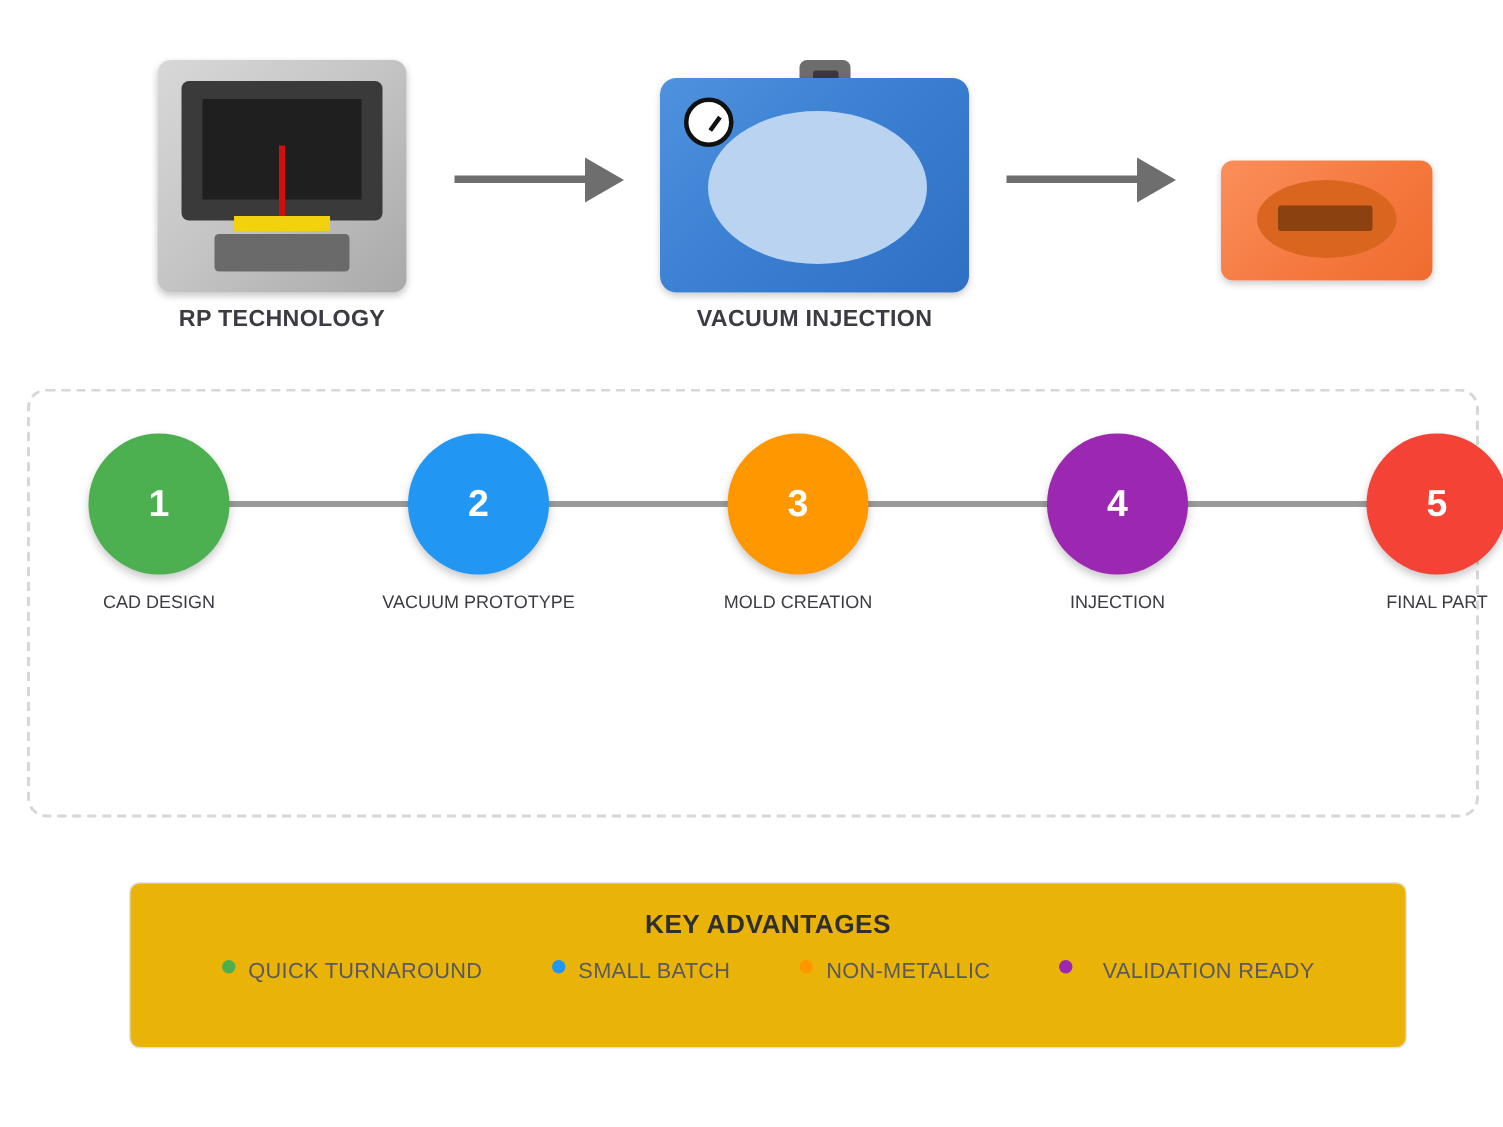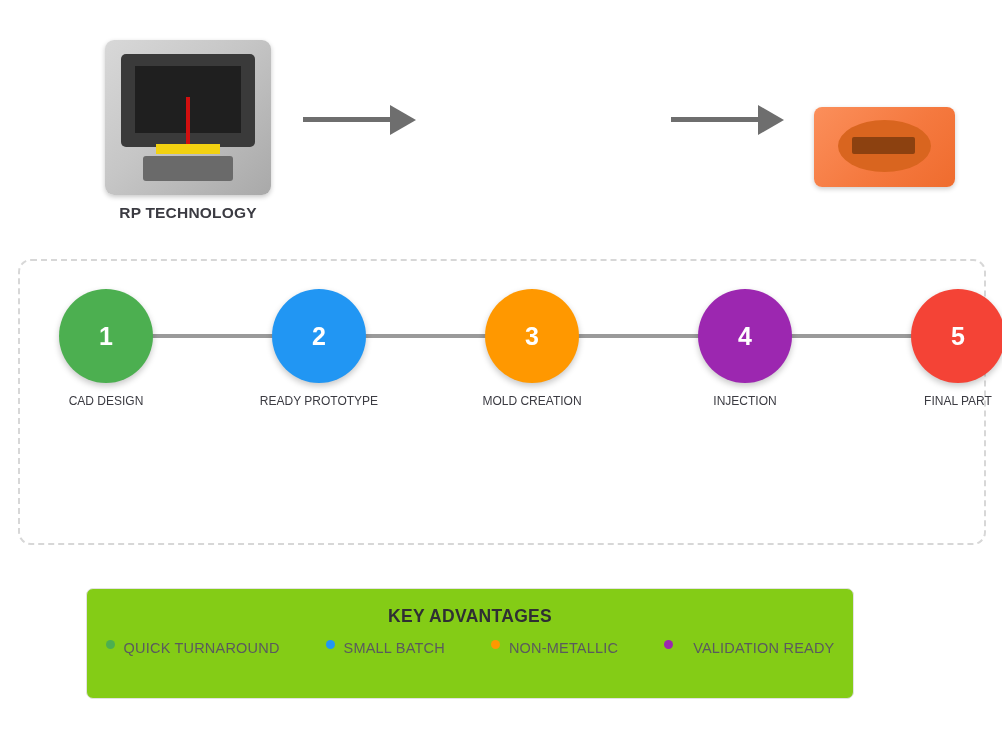--- a/index.html
+++ b/index.html
@@ -236,23 +236,23 @@
     font-size: 12px;
     color: #3b3b42;
     white-space: nowrap;
   }
 
   
   #advantages-box {
     position: absolute;
     left: 86px;
     top: 588px;
-    width: 768px;
+    width: 852px;
     height: 111px;
-    background: #84cc16;
+    background: #eab308;
     border: 1px solid #e2e2e2;
     border-radius: 7px;
     box-sizing: border-box;
   }
   #advantages-title {
     text-align: center;
     margin-top: 17px;
     font-size: 17.5px;
     font-weight: bold;
     color: #2f2f33;
@@ -297,20 +297,34 @@
       <div class="rp-base"></div>
     </div>
     <div class="stage-label">RP TECHNOLOGY</div>
   </div>
 
   <div class="flow-arrow" id="arrow-1">
     <div class="shaft"></div>
     <div class="head"></div>
   </div>
 
+  <div class="process-stage" id="stage-vacuum">
+    <div class="vac-wrap">
+      <div class="vac-knob">
+        <div class="vac-knob-inner"></div>
+      </div>
+      <div class="vac-body">
+        <div class="vac-chamber"></div>
+        <div class="vac-gauge">
+          <div class="vac-needle"></div>
+        </div>
+      </div>
+    </div>
+    <div class="stage-label">VACUUM INJECTION</div>
+  </div>
 
   <div class="flow-arrow" id="arrow-2">
     <div class="shaft"></div>
     <div class="head"></div>
   </div>
 
   <div class="process-stage" id="stage-mold">
     <div class="mold-spacer"></div>
     <div class="mold-block">
       <div class="mold-cavity"></div>
@@ -321,21 +335,21 @@
 
 <div id="timeline-panel">
   <div id="timeline-track"></div>
   <div id="timeline-steps">
       <div class="timeline-step" style="left: 86px;">
         <div class="step-circle" style="background: rgb(76, 175, 80);">1</div>
         <div class="step-label">CAD DESIGN</div>
       </div>
       <div class="timeline-step" style="left: 299px;">
         <div class="step-circle" style="background: rgb(33, 150, 243);">2</div>
-        <div class="step-label">READY PROTOTYPE</div>
+        <div class="step-label">VACUUM PROTOTYPE</div>
       </div>
       <div class="timeline-step" style="left: 512px;">
         <div class="step-circle" style="background: rgb(255, 152, 0);">3</div>
         <div class="step-label">MOLD CREATION</div>
       </div>
       <div class="timeline-step" style="left: 725px;">
         <div class="step-circle" style="background: rgb(156, 39, 176);">4</div>
         <div class="step-label">INJECTION</div>
       </div>
       <div class="timeline-step" style="left: 938px;">

